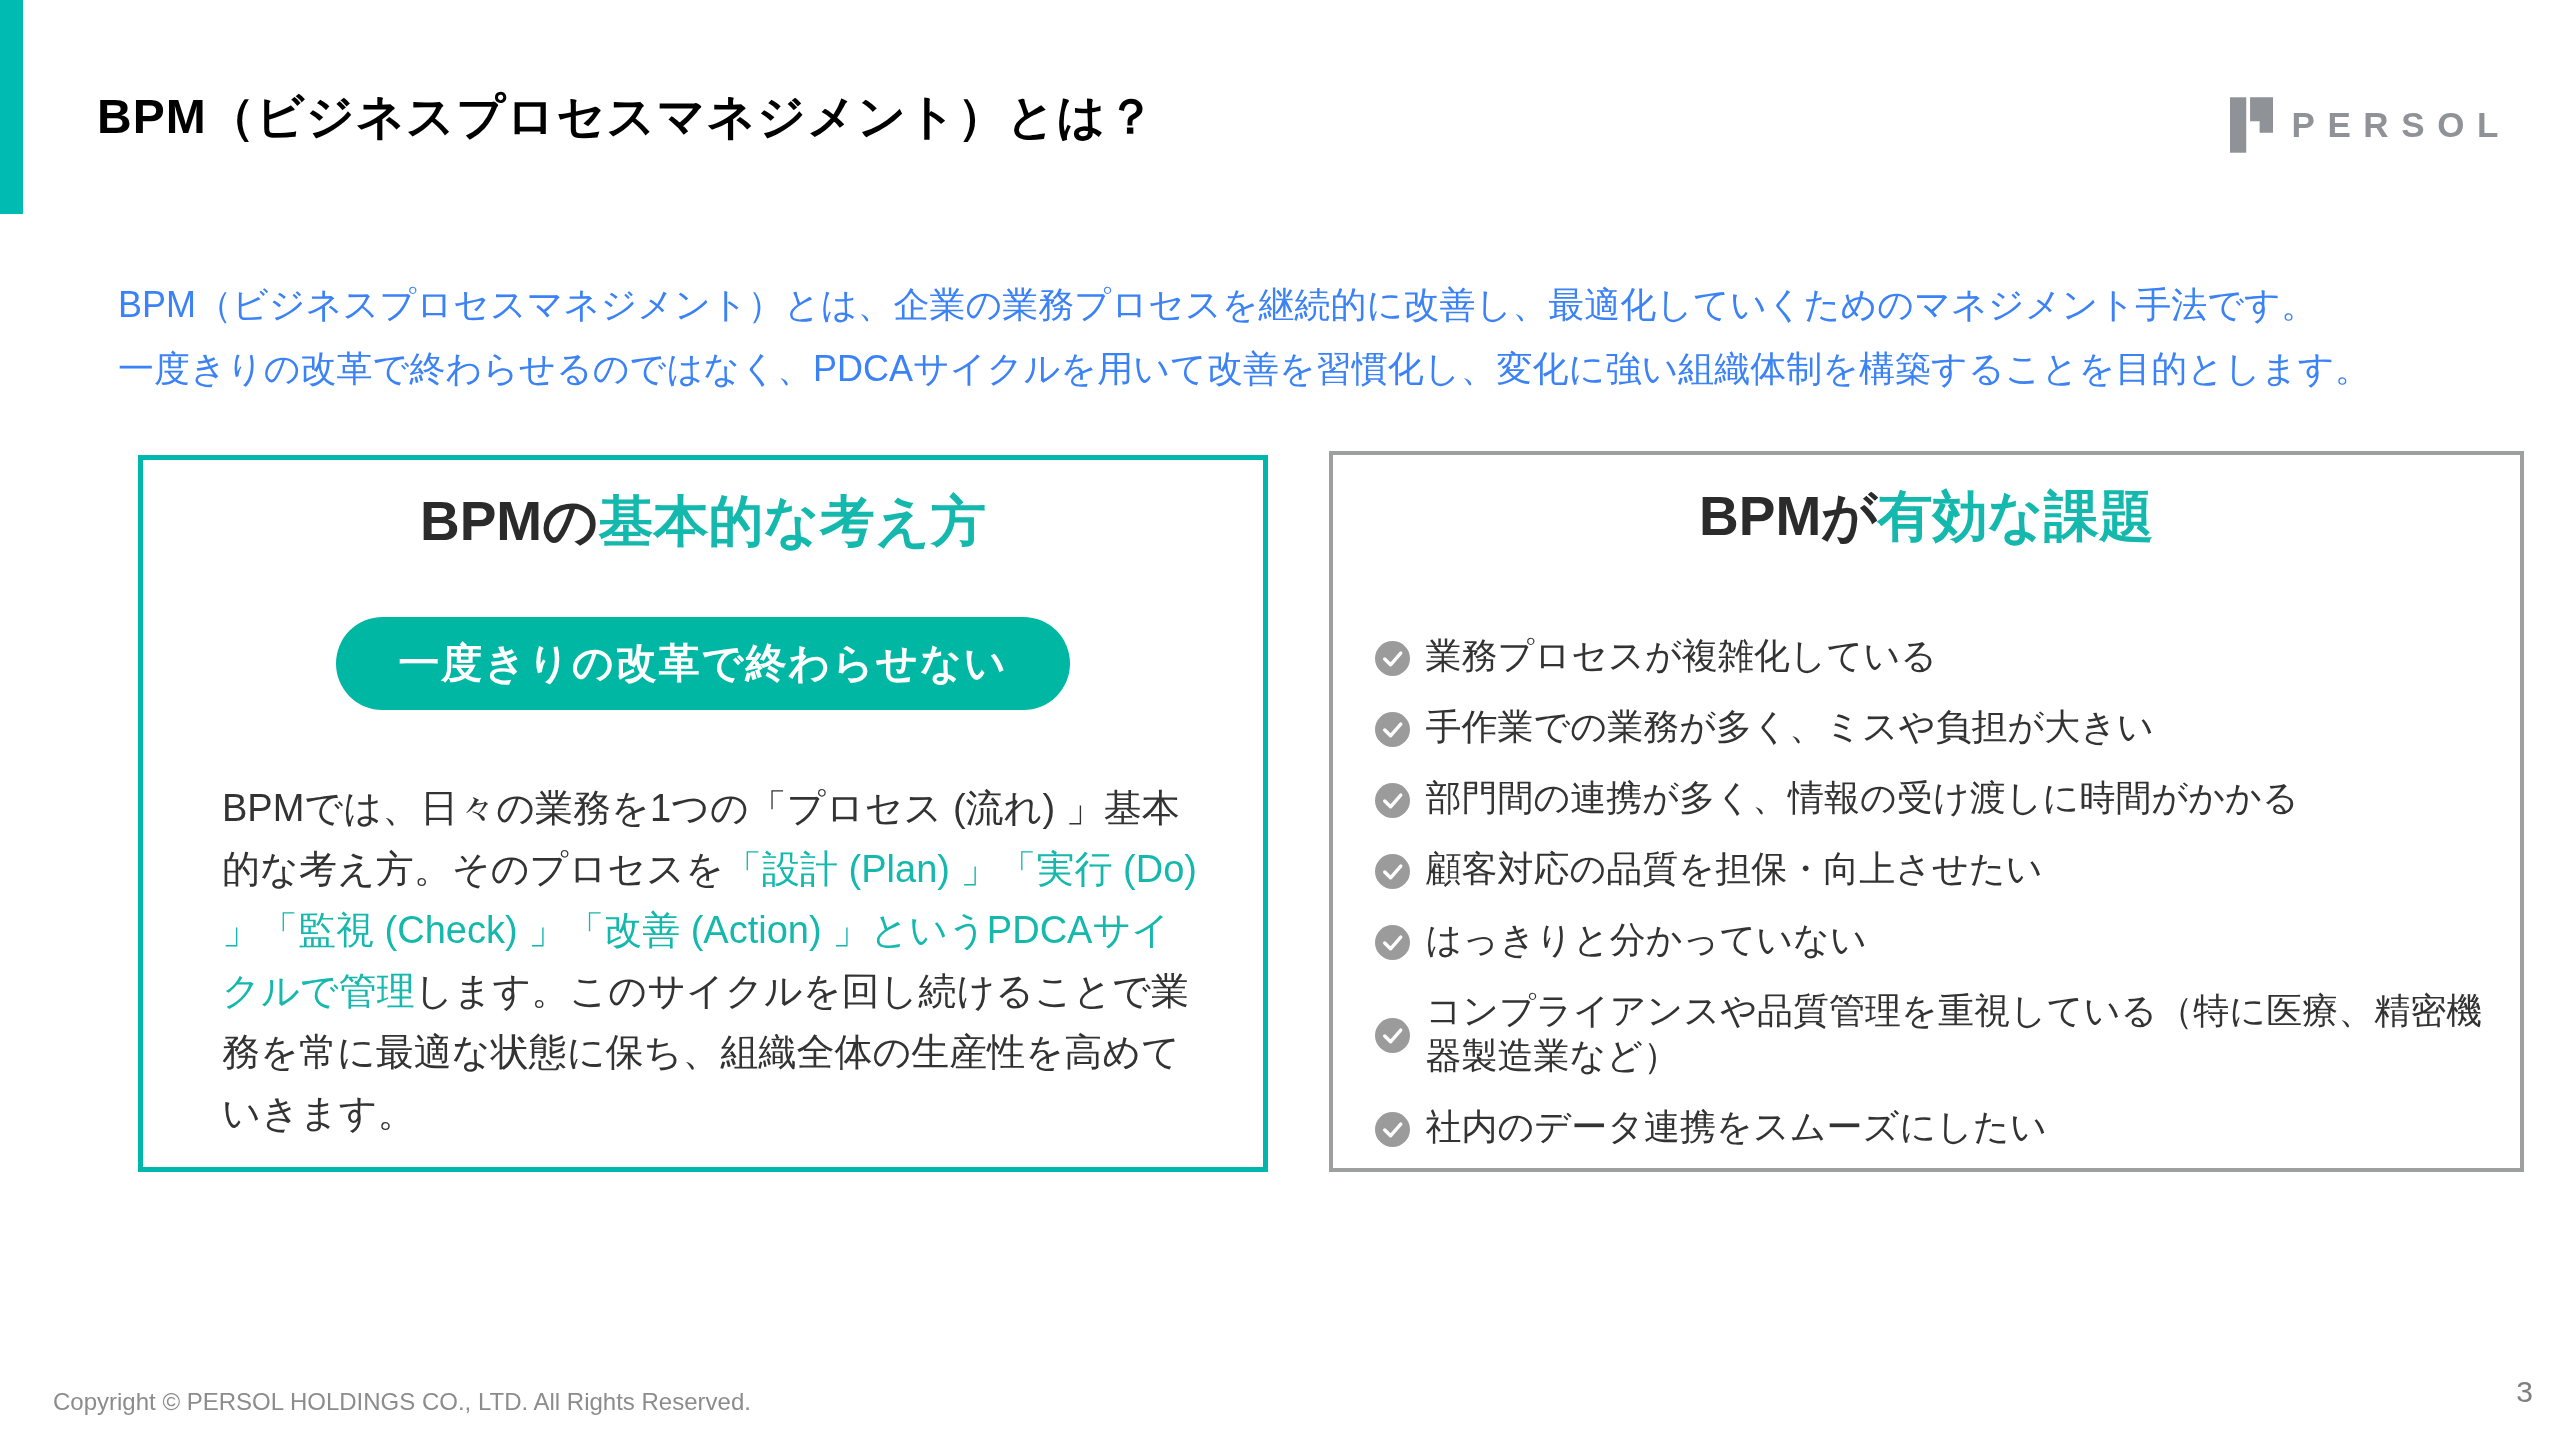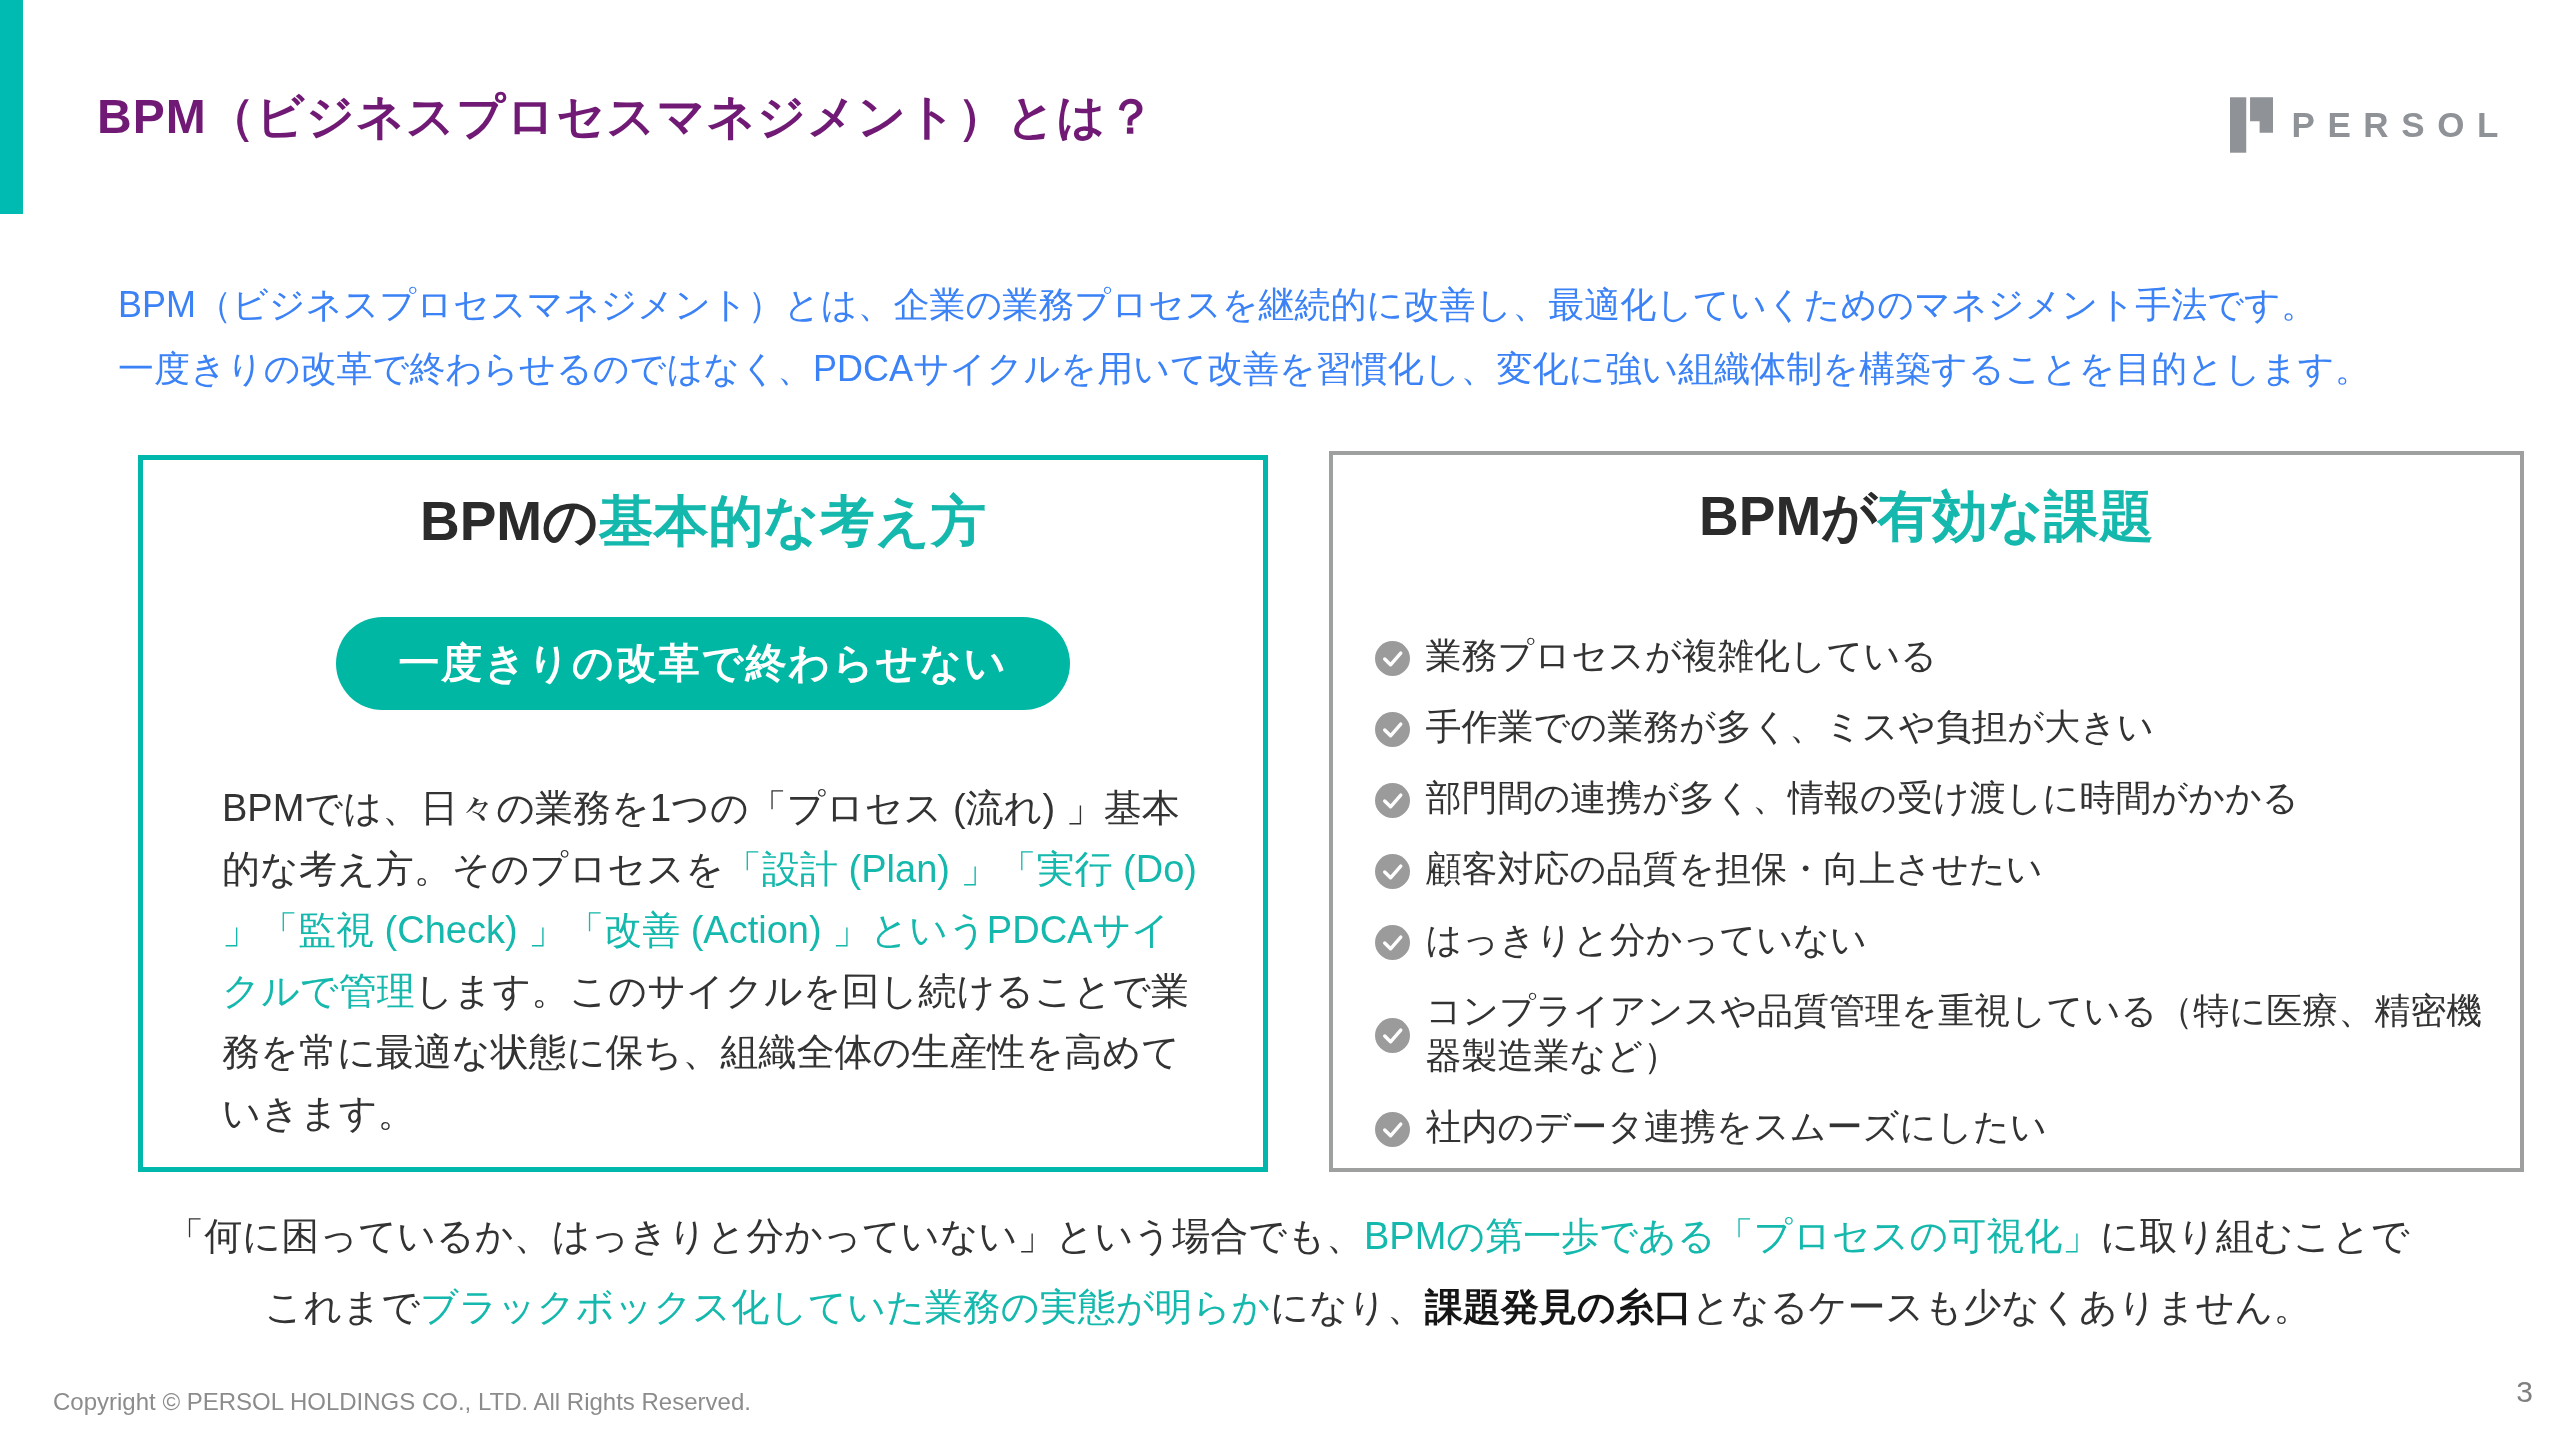--- a/index.html
+++ b/index.html
@@ -4,21 +4,21 @@
 <style>
   html,body { margin:0; padding:0; background:#ffffff; }
   .slide {
     position:relative; width:2576px; height:1442px; background:#ffffff;
     font-family:"Liberation Sans","DejaVu Sans",sans-serif; overflow:hidden;
   }
   .accent-bar { position:absolute; left:0; top:0; width:23px; height:214px; background:#00BBB1; }
 
   .page-title {
     position:absolute; left:97px; top:85px; margin:0;
-    font-size:48px; font-weight:800; color:#701a75; letter-spacing:1px;
+    font-size:48px; font-weight:800; color:#000000; letter-spacing:1px;
   }
 
   .logo { position:absolute; top:97px; right:65px; display:flex; align-items:center; gap:18px; }
   .logo-mark { width:43px; height:56px; display:block; }
   .logo-text { font-size:35px; letter-spacing:12.6px; color:#8F9296; font-weight:600; }
 
   .intro { position:absolute; left:114px; top:269px; margin:4px; font-size:36px; line-height:64px; color:#3b82f6; }
 
   .box { position:absolute; background:#fff; box-sizing:border-box; }
   .box-left  { left:138px;  top:455px; width:1130px; height:717px; border:5.8px solid #00B7AB; }
@@ -130,22 +130,18 @@
         <li>
           <svg class="check-icon" viewBox="0 0 36 36" xmlns="http://www.w3.org/2000/svg">
             <circle cx="18" cy="18" r="18" fill="#9B9B9B"></circle>
             <path d="M10 18.5 L16 24.5 L26.5 12.5" fill="none" stroke="#ffffff" stroke-width="3.5" stroke-linecap="round" stroke-linejoin="round"></path>
           </svg>
           <span>社内のデータ連携をスムーズにしたい</span>
         </li>
       </ul>
   </section>
 
-  <p class="closing">
-    <span class="closing-line" id="closing-line1"><span class="s-normal">「何に困っているか、はっきりと分かっていない」という場合でも、</span><span class="s-teal">BPMの第一歩である「プロセスの可視化」</span><span class="s-normal">に取り組むことで</span></span><br>
-    <span class="closing-line" id="closing-line2"><span class="s-normal">これまで</span><span class="s-teal">ブラックボックス化していた業務の実態が明らか</span><span class="s-normal">になり、</span><span class="s-bold">課題発見の糸口</span><span class="s-normal">となるケースも少なくありません。</span></span>
-  </p>
 
   <span class="copyright">Copyright © PERSOL HOLDINGS CO., LTD. All Rights Reserved.</span>
   <span class="page-number">3</span>
 
 </div>
 
 
 </body></html>

